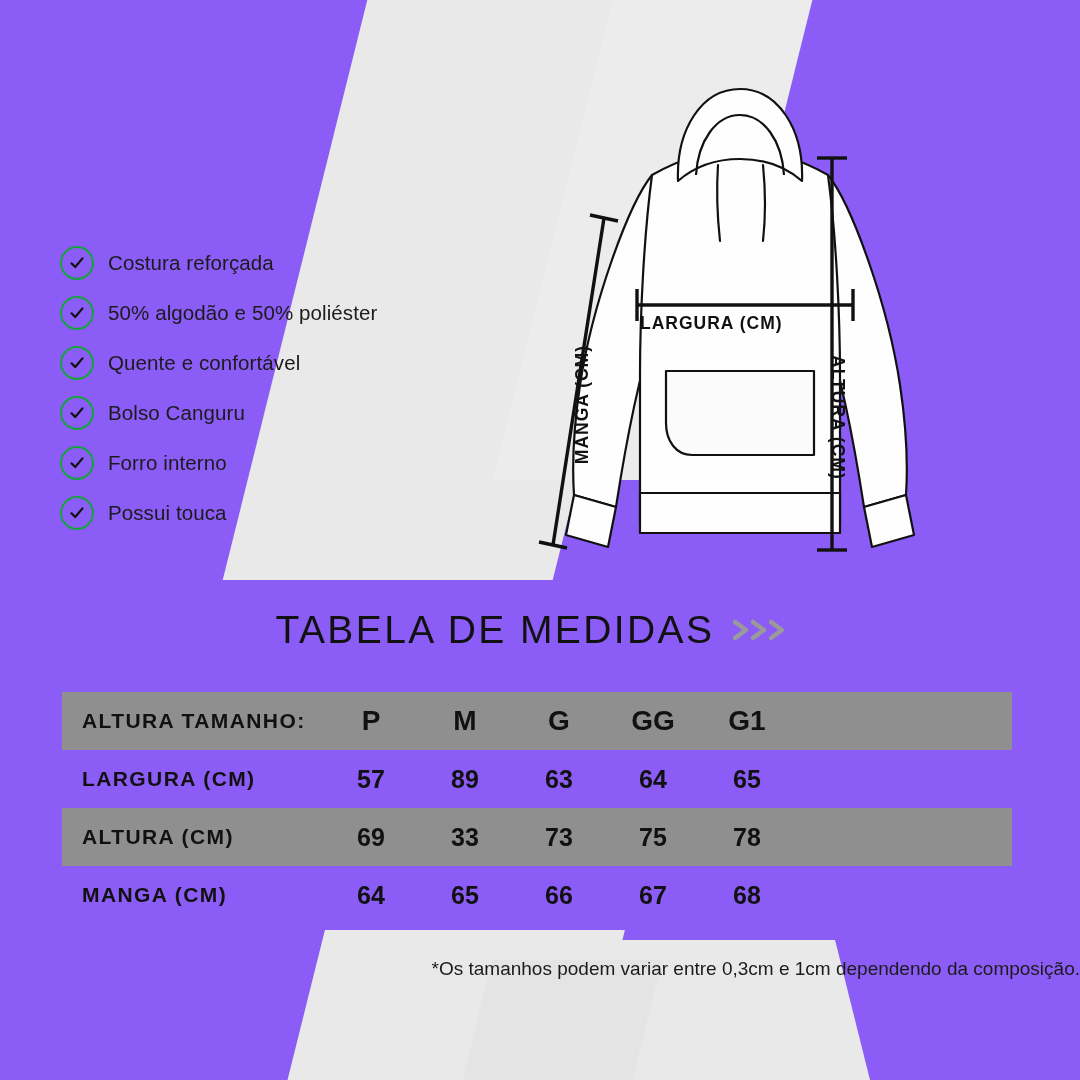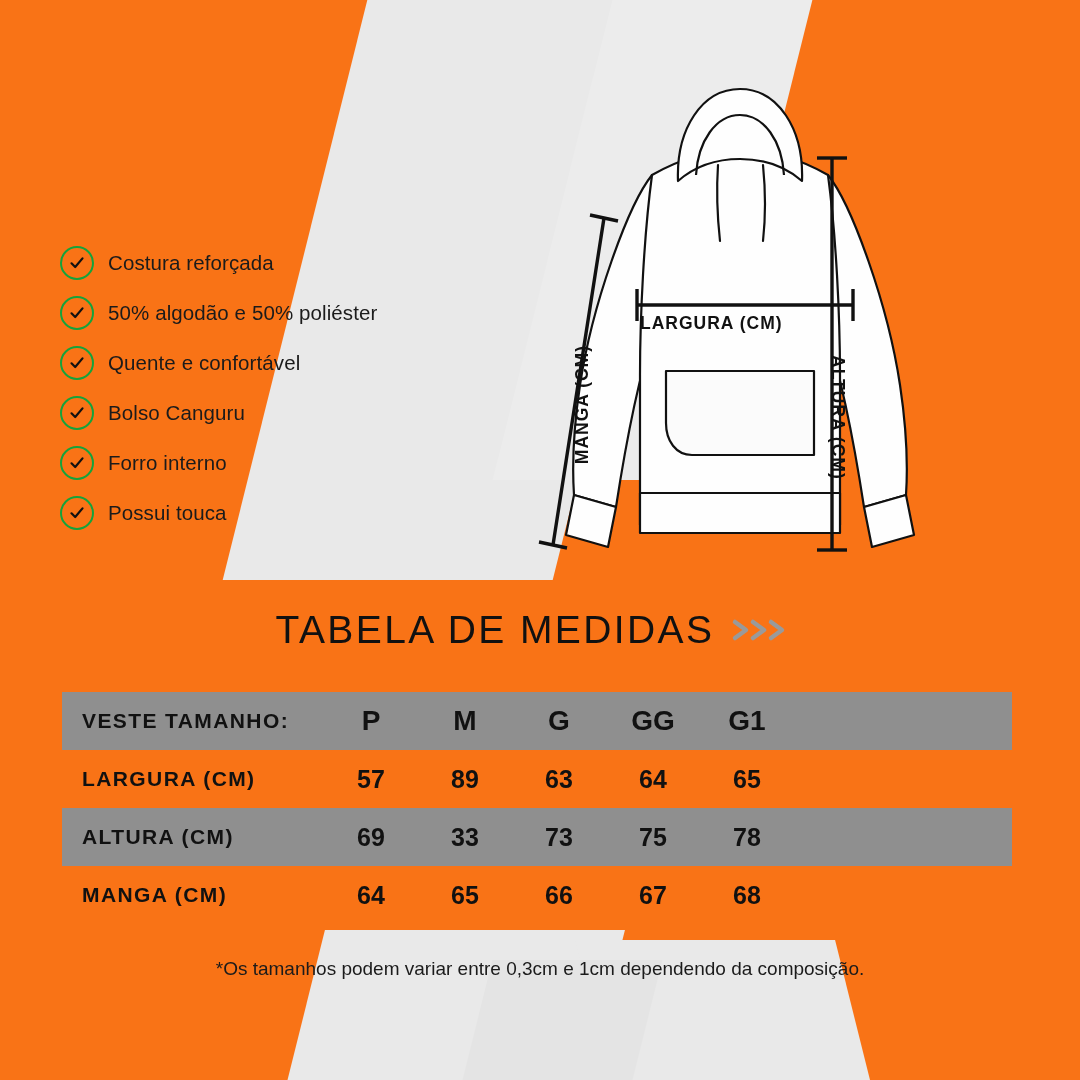--- a/index.html
+++ b/index.html
@@ -10,21 +10,21 @@
     width: 1080px;
     height: 1080px;
     font-family: "Liberation Sans", sans-serif;
     background: #efefef;
     overflow: hidden;
   }
   #page {
     position: relative;
     width: 1080px;
     height: 1080px;
-    background: #f97316;
+    background: #8b5cf6;
     overflow: hidden;
   }
   
   .bg-shape {
     position: absolute;
     background: #e6e6e6;
     z-index: 0;
   }
   .bg-1 {
     left: 300px; top: -40px;
@@ -157,21 +157,21 @@
     color: #111;
   }
   .trow.header .cell-val { font-size: 28px; }
 
   
   #footnote {
     position: absolute;
     left: 0;
     top: 958px;
     width: 1080px;
-    text-align: center;
+    text-align: right;
     font-size: 19px;
     color: #1b1b1b;
     z-index: 3;
   }
 </style>
 </head>
 <body>
 
 <div id="page">
 
@@ -297,21 +297,21 @@
           <path d="M23 5 L34 13 L23 21"></path>
           <path d="M41 5 L52 13 L41 21"></path>
         </g>
       </svg>
     </span>
   </div>
 
   <div id="table">
 
     <div class="trow header shaded">
-      <div class="cell-label">VESTE TAMANHO:</div>
+      <div class="cell-label">ALTURA TAMANHO:</div>
       <div class="cell-val">P</div>
       <div class="cell-val">M</div>
       <div class="cell-val">G</div>
       <div class="cell-val">GG</div>
       <div class="cell-val">G1</div>
     </div>
 
     <div class="trow plain">
       <div class="cell-label">LARGURA (CM)</div>
       <div class="cell-val">57</div>

